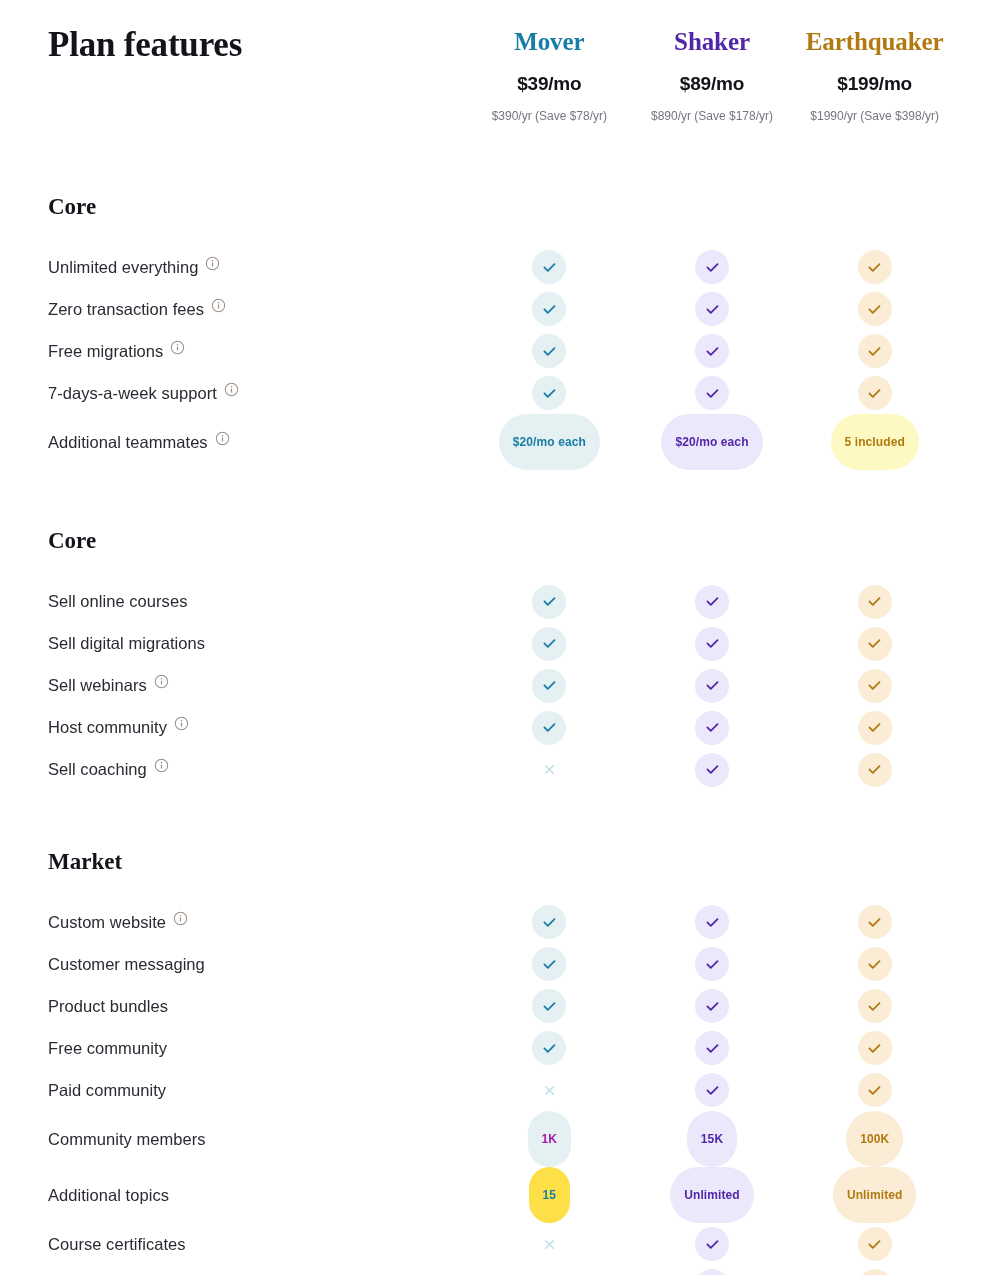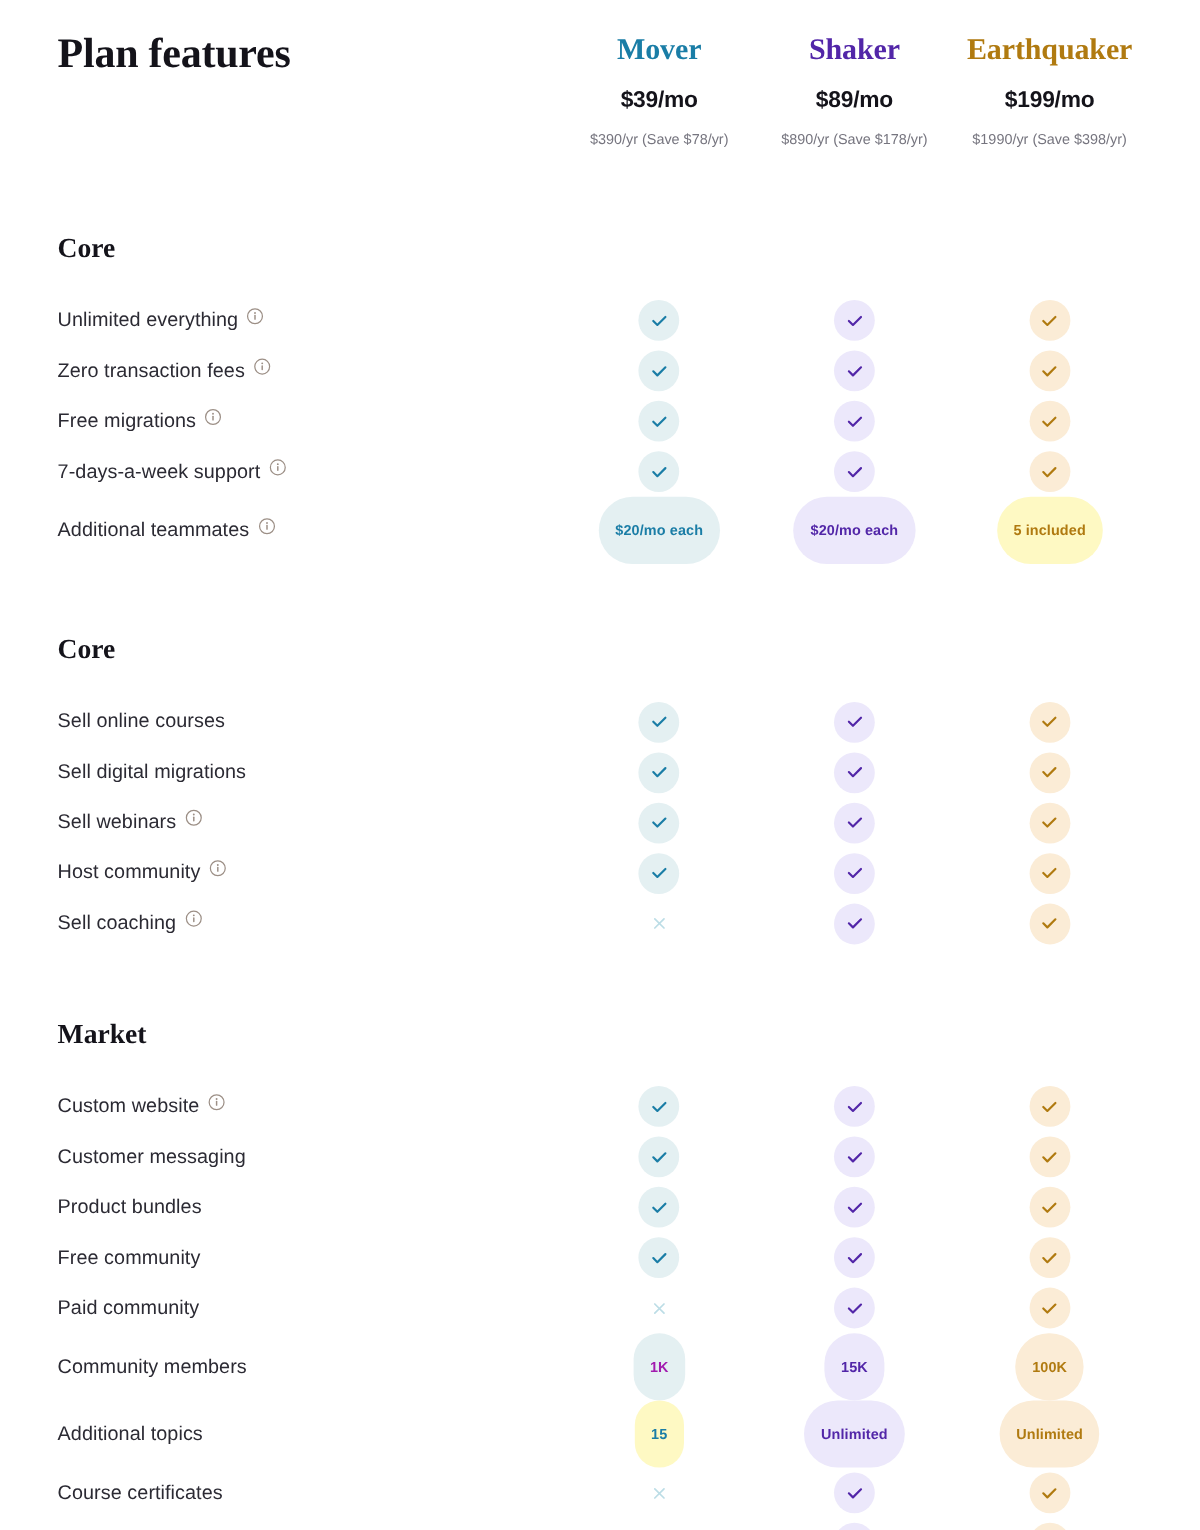--- a/index.html
+++ b/index.html
@@ -685,21 +685,21 @@
                 <span class="pill" style="background: rgb(251, 236, 214); color: rgb(176, 122, 16);">100K</span>
               </div>
             </div>
           </div>
           <div class="frow">
             <div class="frow-label">
               <span>Additional topics</span>
             </div>
             <div class="frow-cells">
               <div class="cell">
-                <span class="pill" style="background: #fef9c3; color: rgb(26, 125, 166);">15</span>
+                <span class="pill" style="background: #fde047; color: rgb(26, 125, 166);">15</span>
               </div>
               <div class="cell">
                 <span class="pill" style="background: rgb(236, 232, 251); color: rgb(82, 38, 168);">Unlimited</span>
               </div>
               <div class="cell">
                 <span class="pill" style="background: rgb(251, 236, 214); color: rgb(176, 122, 16);">Unlimited</span>
               </div>
             </div>
           </div>
           <div class="frow">

